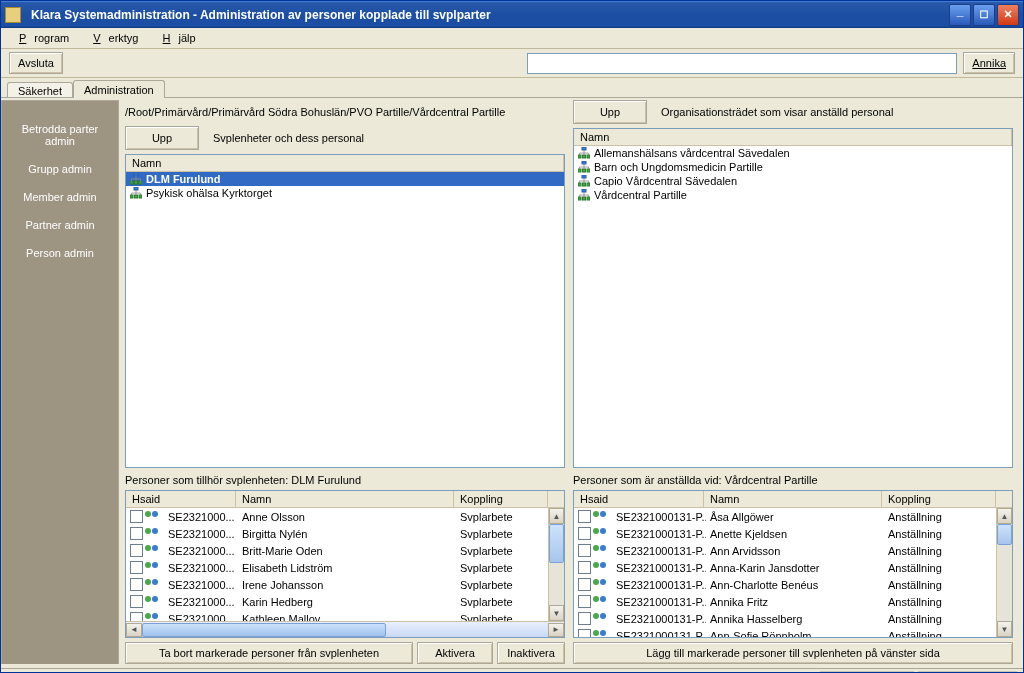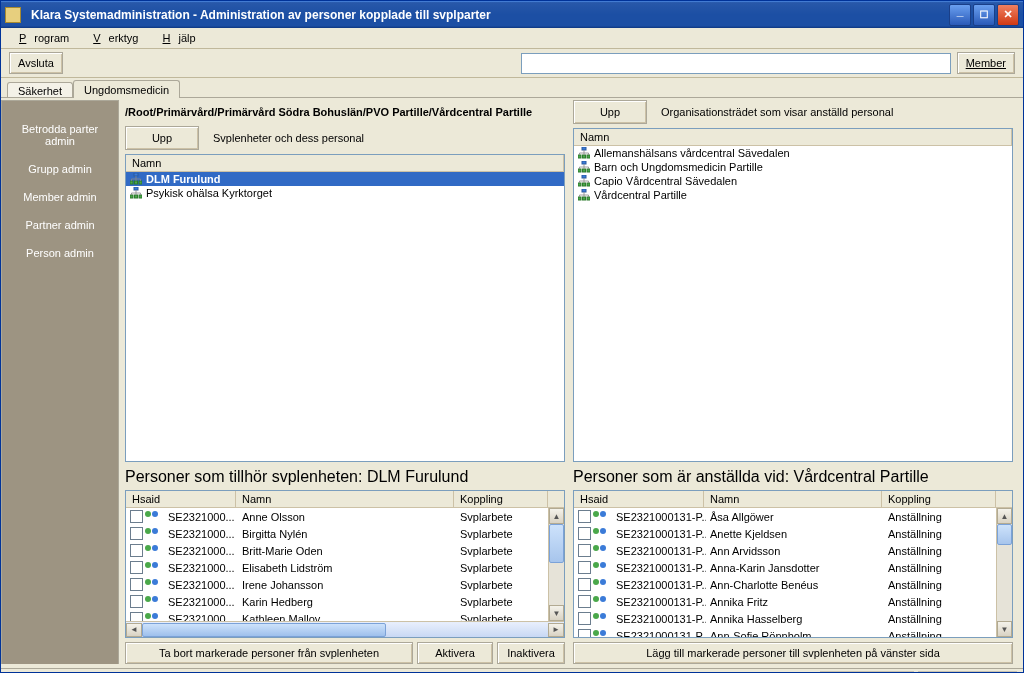--- a/index.html
+++ b/index.html
@@ -166,21 +166,21 @@
     padding: 2px 4px 4px 0;
   }
 
   .panels {
     flex:1;
     display:flex;
     gap:8px;
     padding: 0 6px;
   }
   .panel-col { flex: 1; display:flex; flex-direction:column; }
-  .breadcrumb { font-size:11px; padding: 6px 0 8px; font-weight: bold; }
+  .breadcrumb { font-size:11px; padding: 6px 0 8px; }
   .up-row { display:flex; align-items:center; gap:14px; margin-bottom:4px;}
   .up-row .btn { width: 74px; height: 24px; }
   .caption { font-size:11px; }
   .listview {
     flex:1;
     border:1px solid #7b9ebd;
     background:#fff;
     overflow:hidden;
     display:flex;
     flex-direction:column;
@@ -203,21 +203,21 @@
     gap:4px;
     font-size:11px;
   }
   .lv-row.sel { background:#316ac5; color:#fff; font-weight:bold; }
   .lv-row .orgicon {
     width:12px; height:12px;
     display:inline-block;
   }
   .orgicon svg { width:12px; height:12px; display:block;}
   .bold { font-weight:normal; }
-  .people-label { font-size:16px; padding: 6px 0 4px; }
+  .people-label { font-size:11px; padding: 6px 0 4px; }
   .people-table {
     border: 1px solid #7b9ebd;
     background:#fff;
     height: 148px;
     display:flex;
     flex-direction:column;
   }
   .pt-header {
     display:flex;
     background:#ece9d8;
@@ -339,29 +339,29 @@
 <div class="menubar">
   <span><span style="text-decoration:underline">P</span>rogram</span>
   <span id="mv"><span style="text-decoration:underline">V</span>erktyg</span>
   <span id="mh"><span style="text-decoration:underline">H</span>jälp</span>
 </div>
 
 <div class="toolbar">
   <button class="btn">Avsluta</button>
   <div class="patient-box">
     <div class="patient-input"></div>
-    <button class="btn" style="text-decoration:underline">Member</button>
+    <button class="btn" style="text-decoration:underline">Annika</button>
   </div>
 </div>
 
 <div class="main">
   <div class="content">
     <div class="tabs-header">
       <div class="tab back">Säkerhet</div>
-      <div class="tab front">Ungdomsmedicin</div>
+      <div class="tab front">Administration</div>
     </div>
     <div class="content-panel">
       <div class="side-col" id="sidenav">
           <div class="side-item sel">Betrodda parter admin</div>
           <div class="side-item">Grupp admin</div>
           <div class="side-item">Member admin</div>
           <div class="side-item">Partner admin</div>
           <div class="side-item">Person admin</div>
         </div>
 

